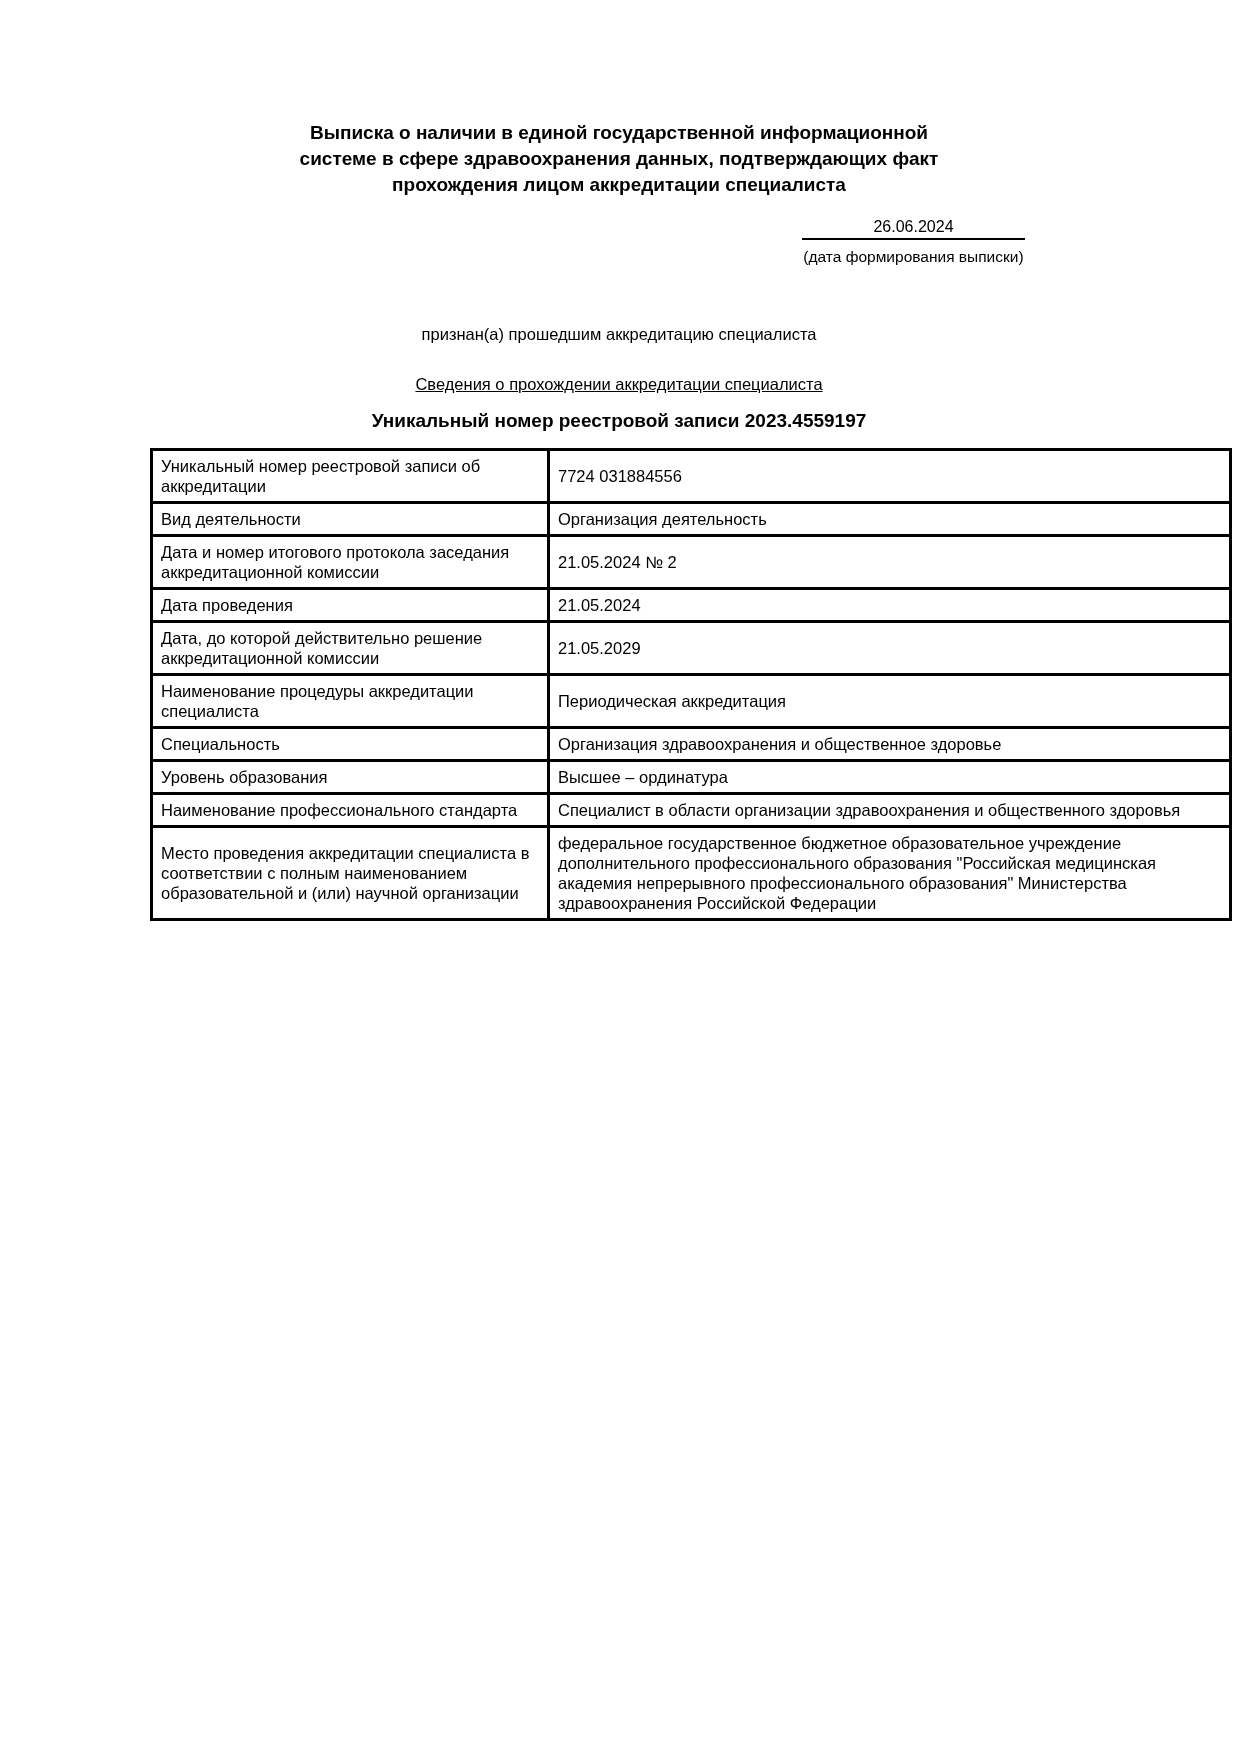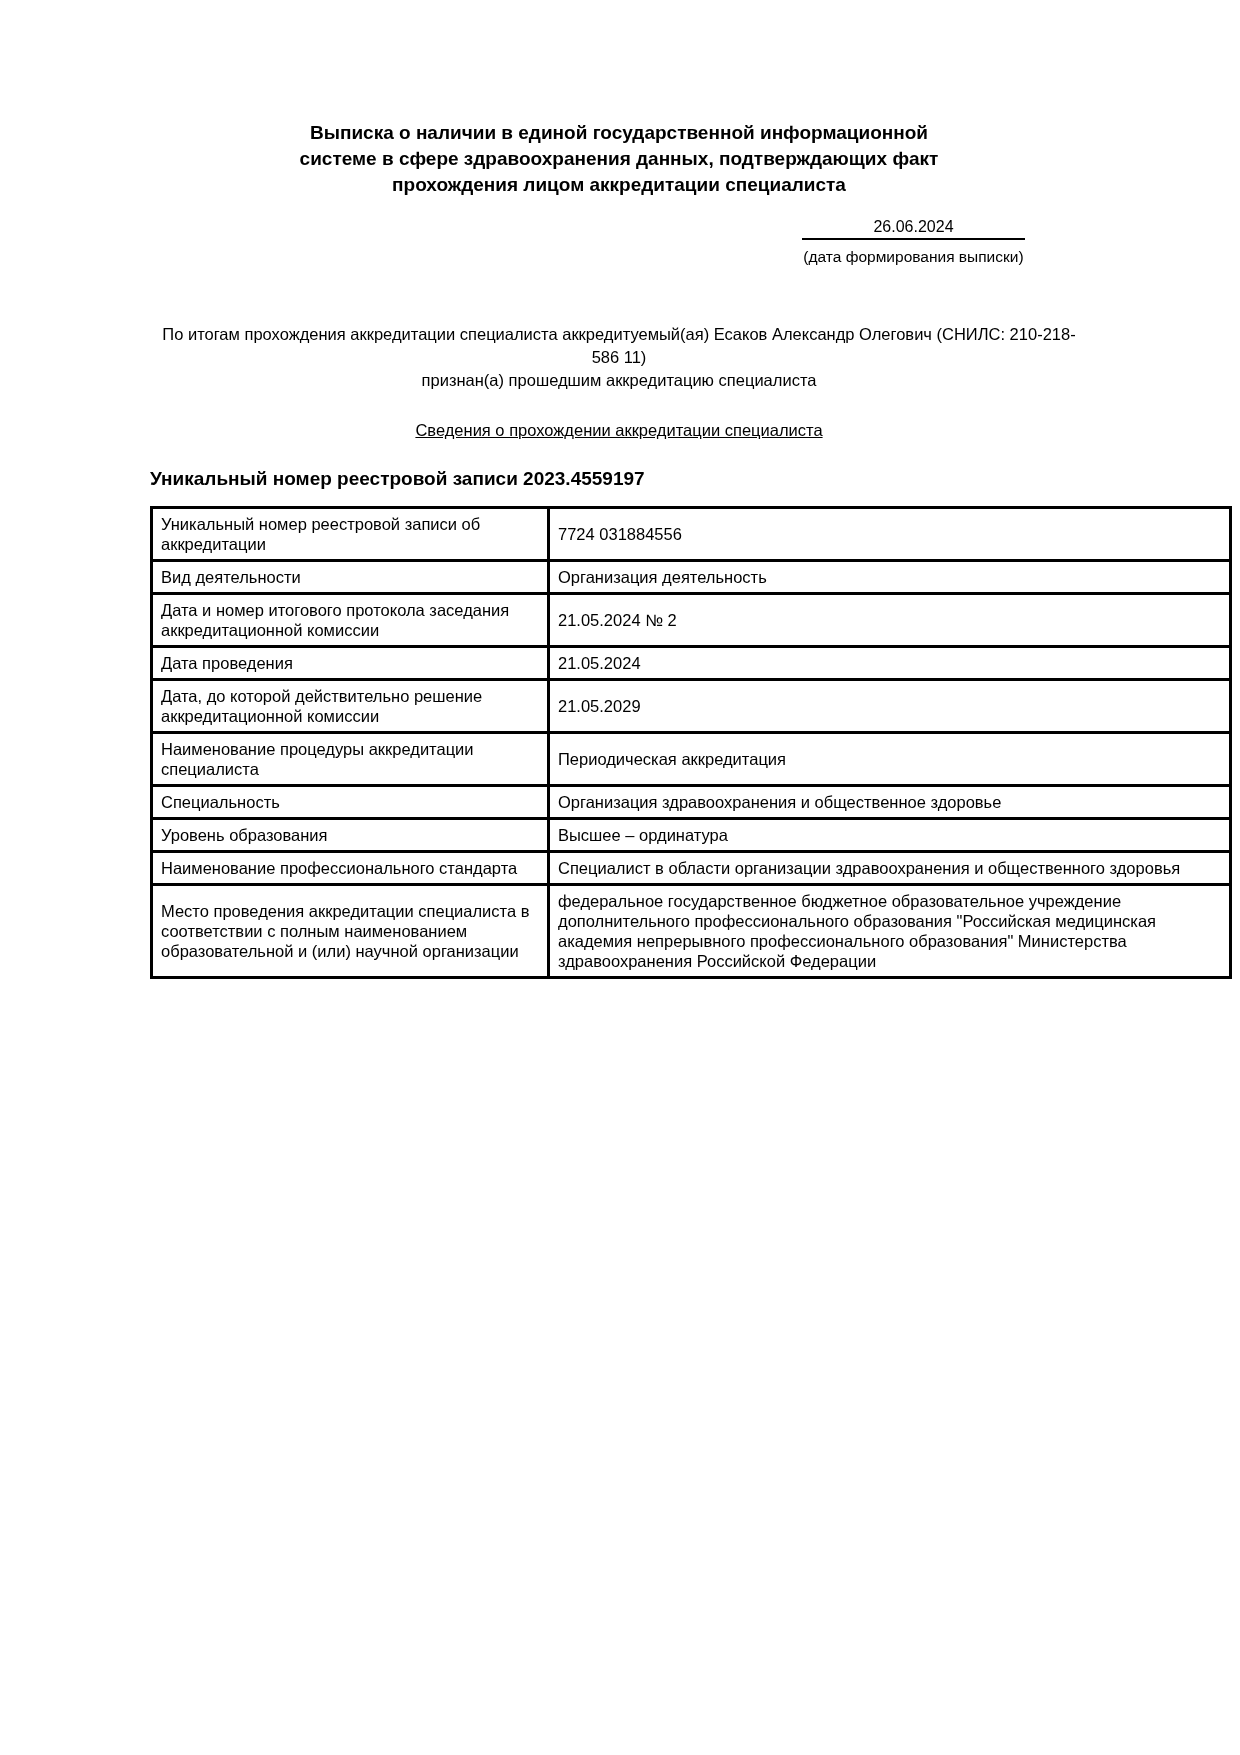--- a/index.html
+++ b/index.html
@@ -50,21 +50,22 @@
     font-size: 16.5px;
     line-height: 23px;
   }
   .section-heading {
     margin-top: 29px;
     text-align: center;
     font-size: 16.5px;
     text-decoration: underline;
   }
   .registry-heading {
-    margin-top: 28px;
+    margin-top: 16px;
+    text-align: center;
     font-size: 19px;
     font-weight: bold;
   }
   table.acc-table {
     margin-top: 16px;
     width: 1082px;
     border-collapse: collapse;
     table-layout: fixed;
   }
   table.acc-table td {
@@ -88,21 +89,20 @@
     <div>системе в сфере здравоохранения данных, подтверждающих факт</div>
     <div>прохождения лицом аккредитации специалиста</div>
   </div>
 
   <div class="date-block">
     <div class="date-value">26.06.2024</div>
     <div class="date-caption">(дата формирования выписки)</div>
   </div>
 
   <div class="intro">
-    <div>По итогам прохождения аккредитации специалиста аккредитуемый(ая) Есаков Александр Олегович (СНИЛС: 210-218-586 11)</div>
     <div>признан(а) прошедшим аккредитацию специалиста</div>
   </div>
 
   <div class="section-heading">Сведения о прохождении аккредитации специалиста</div>
 
   <div class="registry-heading">Уникальный номер реестровой записи 2023.4559197</div>
 
   <table class="acc-table">
     <tbody>
       <tr>

